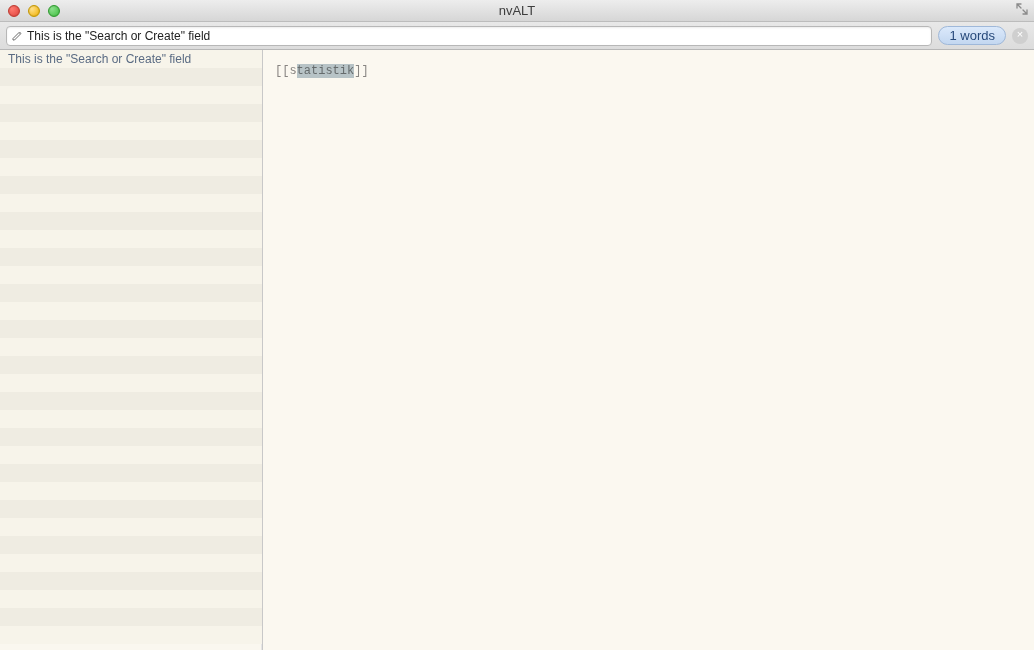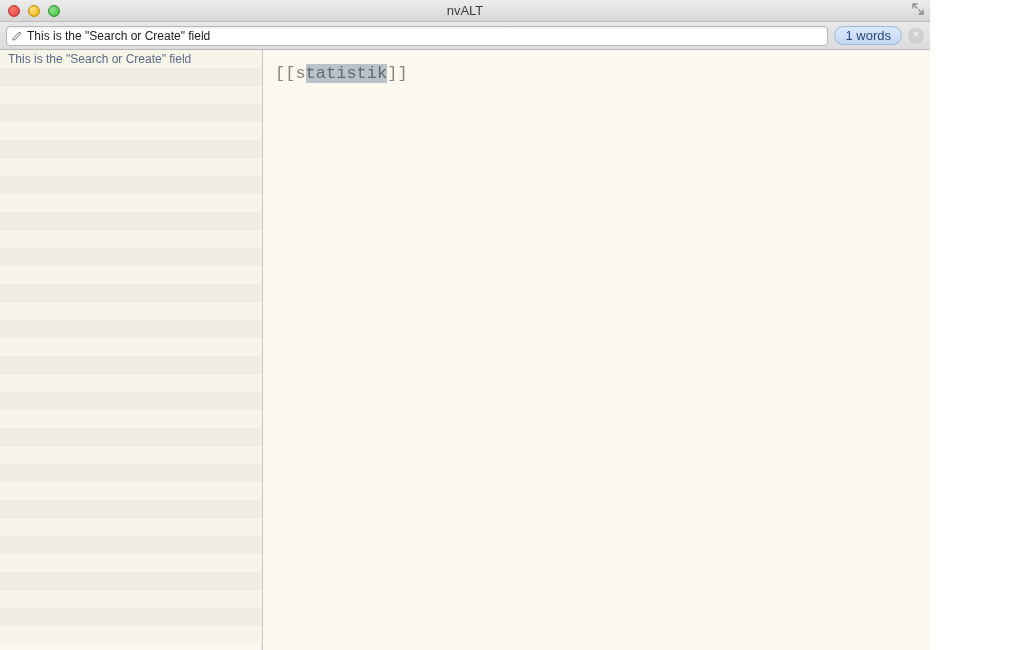--- a/index.html
+++ b/index.html
@@ -1,17 +1,17 @@
 <!DOCTYPE html>
 <html><head>
 <meta charset="utf-8">
 <style>
   * { box-sizing: border-box; margin: 0; padding: 0; }
   html, body { width: 1034px; height: 650px; overflow: hidden; font-family: "Lucida Grande","Helvetica Neue",Arial,sans-serif; }
-  .window { width: 930px; height: 650px; display: flex; flex-direction: column; background:#fff; }
+  .window { width: 1034px; height: 650px; display: flex; flex-direction: column; background:#fff; }
 
   
   .titlebar {
     height: 22px;
     background: linear-gradient(#ededed,#d6d6d6);
     border-bottom: 1px solid #bcbcbc;
     display: flex; align-items: center; position: relative;
     font-size: 13px; color:#3a3a3a;
   }
   .traffic-lights { display:flex; gap:8px; margin-left:8px; align-items:center;}
@@ -56,21 +56,21 @@
     height:18px; line-height:18px; font-size:12px;
     padding:0 8px; white-space:nowrap; overflow:hidden; text-overflow:ellipsis;
   }
   .note-row.stripe-a { background:#f7f4ea; }
   .note-row.stripe-b { background:#efece2; }
   .note-row.selected { color:#5a6b83; }
 
   .editor {
     flex:1; background:#fbf8f0; position:relative;
     font-family: "Menlo","Monaco","Courier New",monospace;
-    font-size:17px; color:#888582;
+    font-size:12px; color:#888582;
     padding: 14px 12px;
   }
   .editor-line { white-space:pre; }
   .sel { background:#b7c3c6; color:#656b6c; }
 
 </style>
 </head>
 <body>
 
 <div class="window">

